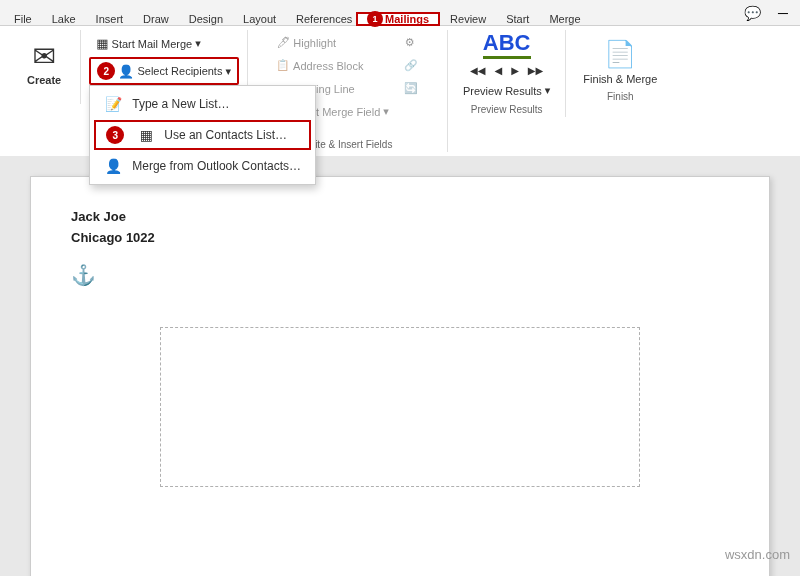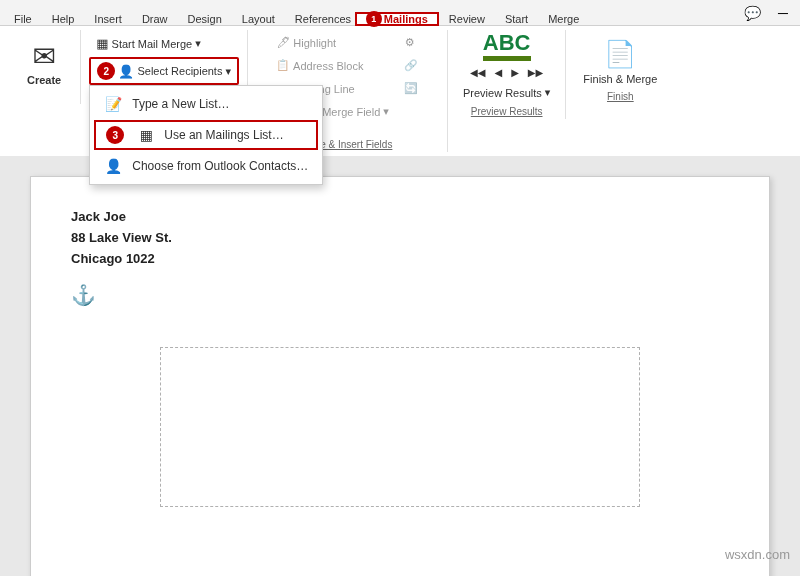--- a/index.html
+++ b/index.html
@@ -57,21 +57,20 @@
       position: relative;
     }
 
     .ribbon-group-label {
       font-size: 10px;
       color: #666;
       position: absolute;
       bottom: 2px;
       text-align: center;
       width: 100%;
-      text-decoration: underline;
     }
 
     .ribbon-group-items {
       display: flex;
       flex-direction: column;
       gap: 2px;
       padding-bottom: 14px;
     }
 
     .ribbon-group-items-row {
@@ -245,21 +244,21 @@
       min-height: 74px;
     }
   </style>
 </head>
 <body>
 
 <div>
 
   <div class="ribbon-tabs">
     <div class="ribbon-tab">File</div>
-    <div class="ribbon-tab">Help</div>
+    <div class="ribbon-tab">Lake</div>
     <div class="ribbon-tab">Insert</div>
     <div class="ribbon-tab">Draw</div>
     <div class="ribbon-tab">Design</div>
     <div class="ribbon-tab">Layout</div>
     <div class="ribbon-tab" style="max-width:70px;overflow:hidden;text-overflow:ellipsis;">References</div>
     <div class="ribbon-tab active" style="position:relative;">
       <span class="tab-badge">1</span>
       <span>Mailings</span>
     </div>
     <div class="ribbon-tab">Review</div>
@@ -295,25 +294,25 @@
           </button>
 
           <div class="dropdown-menu">
             <div class="dropdown-item">
               <span class="item-icon">📝</span>
               <span>Type a New List…</span>
             </div>
             <div class="dropdown-item highlighted" style="border:2px solid #c00000;margin:2px 4px;padding:4px 10px;position:relative;">
               <span class="step-badge" style="margin-right:4px;flex-shrink:0;">3</span>
               <span class="item-icon">▦</span>
-              <span>Use an Mailings List…</span>
+              <span>Use an Contacts List…</span>
             </div>
             <div class="dropdown-item">
               <span class="item-icon">👤</span>
-              <span>Choose from Outlook Contacts…</span>
+              <span>Merge from Outlook Contacts…</span>
             </div>
           </div>
         </div>
       </div>
       <div class="ribbon-group-label">Start Mail Merge</div>
     </div>
 
     <div class="ribbon-group" style="min-width:200px;">
       <div class="ribbon-group-items-row">
         <div style="display:flex;flex-direction:column;gap:2px;padding-bottom:14px;">
@@ -345,21 +344,21 @@
           <button class="ribbon-btn" style="font-size:11px;opacity:0.5;">
             <span>🔄</span>
           </button>
         </div>
       </div>
       <div class="ribbon-group-label">Write &amp; Insert Fields</div>
     </div>
 
     <div class="ribbon-group" style="min-width:80px;">
       <div style="display:flex;flex-direction:column;align-items:center;padding-bottom:14px;gap:2px;">
-        <div style="font-size:22px;font-weight:bold;color:#15803d;line-height:1;border-bottom:5px solid #4d7c0f;padding-bottom:2px;margin-bottom:2px;">ABC</div>
+        <div style="font-size:22px;font-weight:bold;color:#1d4ed8;line-height:1;border-bottom:3px solid #4d7c0f;padding-bottom:2px;margin-bottom:2px;">ABC</div>
         <div style="display:flex;gap:1px;">
           <button class="ribbon-btn" style="padding:1px 3px;font-size:10px;">◀◀</button>
           <button class="ribbon-btn" style="padding:1px 3px;font-size:10px;">◀</button>
           <button class="ribbon-btn" style="padding:1px 3px;font-size:10px;">▶</button>
           <button class="ribbon-btn" style="padding:1px 3px;font-size:10px;">▶▶</button>
         </div>
         <button class="ribbon-btn" style="font-size:11px;">
           <span>Preview Results</span>
           <span>▾</span>
         </button>
@@ -373,21 +372,20 @@
         <span style="font-size:11px;text-align:center;">Finish &amp; Merge</span>
       </button>
       <div class="ribbon-group-label">Finish</div>
     </div>
   </div>
 
   <div class="doc-area">
     <div class="doc-page">
       <div class="doc-address">
         <div>Jack Joe</div>
-        <div>88 Lake View St.</div>
         <div>Chicago 1022</div>
       </div>
       <div class="doc-anchor">⚓</div>
       <div class="doc-content-area"></div>
     </div>
   </div>
 
   <div style="position:fixed;bottom:14px;right:10px;font-size:13px;color:#999;z-index:999;">wsxdn.com</div>
 </div>
 

